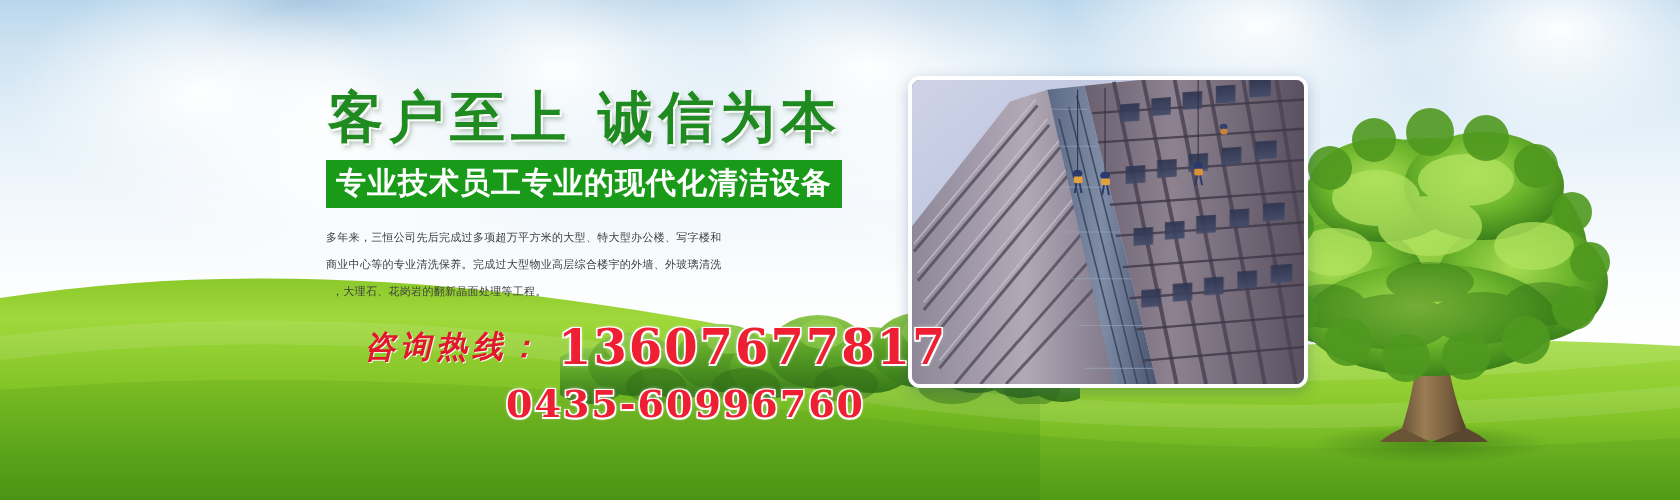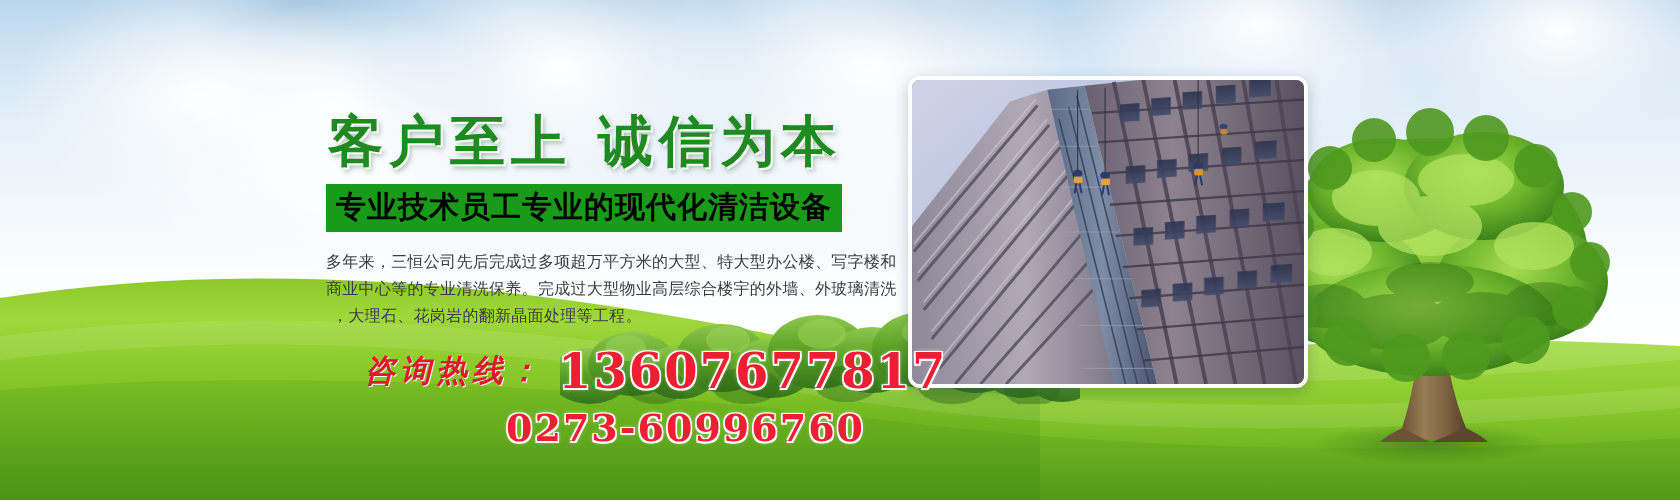--- a/index.html
+++ b/index.html
@@ -106,21 +106,21 @@
     overflow: hidden;
     box-shadow: 0 4px 14px rgba(40,70,110,0.28);
     background: #6d6f86;
   }
   .photo-card svg { display: block; width: 100%; height: 100%; }
 
   
   .copy {
     position: absolute;
     left: 322px;
-    top: 112px;
+    top: 88px;
     width: 580px;
   }
 
   .headline {
     font-family: "DejaVu Serif", "Liberation Serif", serif;
     font-size: 55px;
     font-weight: 700;
     line-height: 1.05;
     color: #1f8a1f;
     letter-spacing: 6px;
@@ -128,36 +128,36 @@
     text-shadow:
        2px 2px 0 rgba(255,255,255,0.95),
        3px 4px 5px rgba(80,110,80,0.45);
     margin: 0 0 14px 6px;
   }
   .headline .gap { display: inline-block; width: 26px; }
 
   .subbar {
     display: inline-block;
     background: #199b19;
-    color: #000000;
+    color: #ffffff;
     font-size: 30px;
     font-weight: 700;
     line-height: 1;
     letter-spacing: 1px;
     padding: 8px 10px 10px 10px;
     white-space: nowrap;
     margin: 0 0 16px 4px;
     font-family: "DejaVu Sans", "Liberation Sans", sans-serif;
   }
 
   .paragraph {
     margin: 0 0 10px 4px;
     width: 560px;
     color: #3c3c3c;
-    font-size: 16px;
+    font-size: 11px;
     line-height: 27px;
     letter-spacing: 0.3px;
   }
   .paragraph div { white-space: nowrap; }
   .paragraph .l3 { text-indent: 6px; }
 
   
   .hotline {
     margin: 14px 0 0 6px;
     white-space: nowrap;
@@ -521,18 +521,18 @@
     <div class="subbar">专业技术员工专业的现代化清洁设备</div>
 
     <div class="paragraph">
       <div class="l1">多年来，三恒公司先后完成过多项超万平方米的大型、特大型办公楼、写字楼和</div>
       <div class="l2">商业中心等的专业清洗保养。完成过大型物业高层综合楼宇的外墙、外玻璃清洗</div>
       <div class="l3">，大理石、花岗岩的翻新晶面处理等工程。</div>
     </div>
 
     <div class="hotline">
       <span class="hotline-label">咨询热线：</span><span class="hotline-number">13607677817</span>
-      <span class="hotline-number2">0273-60996760</span>
+      <span class="hotline-number2">0435-60996760</span>
     </div>
 
   </div>
 
 </div>
 
 </body></html>

